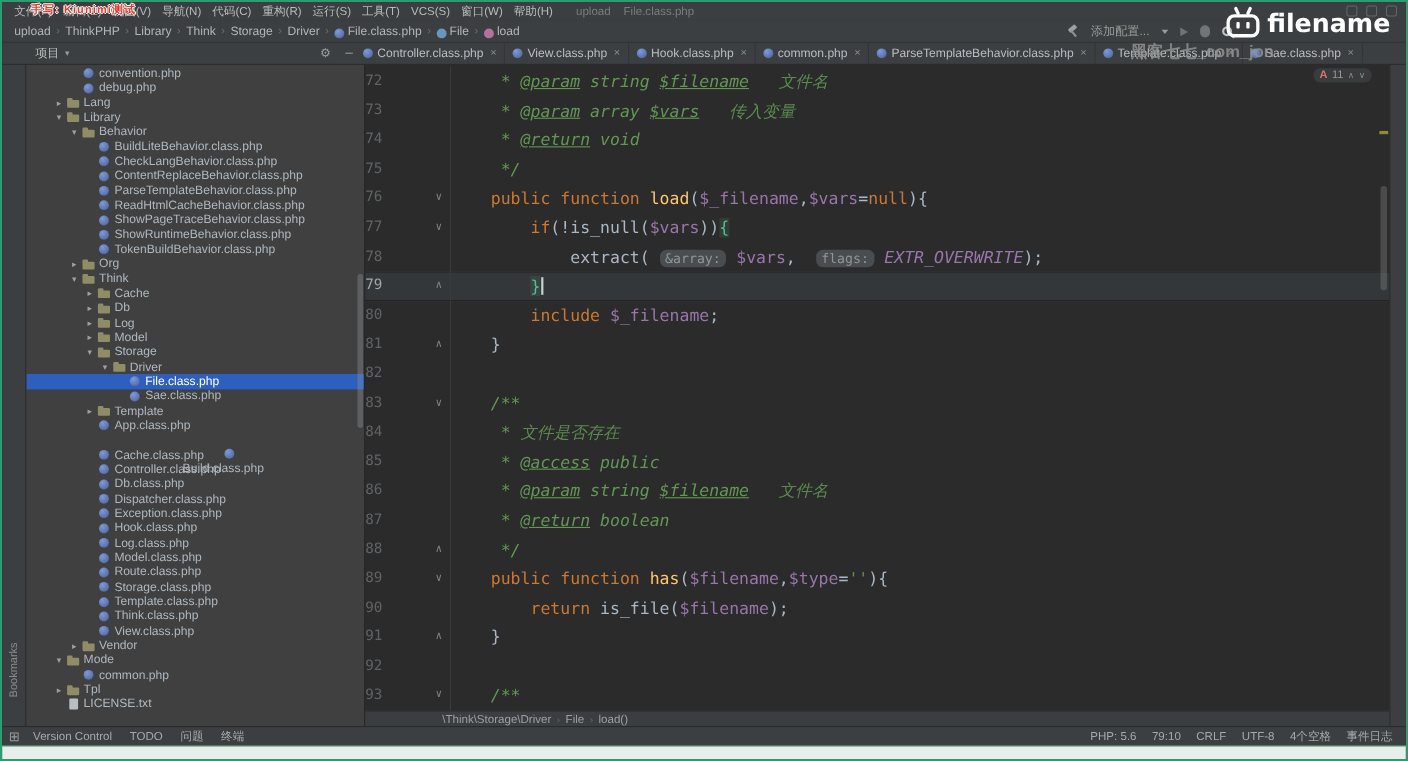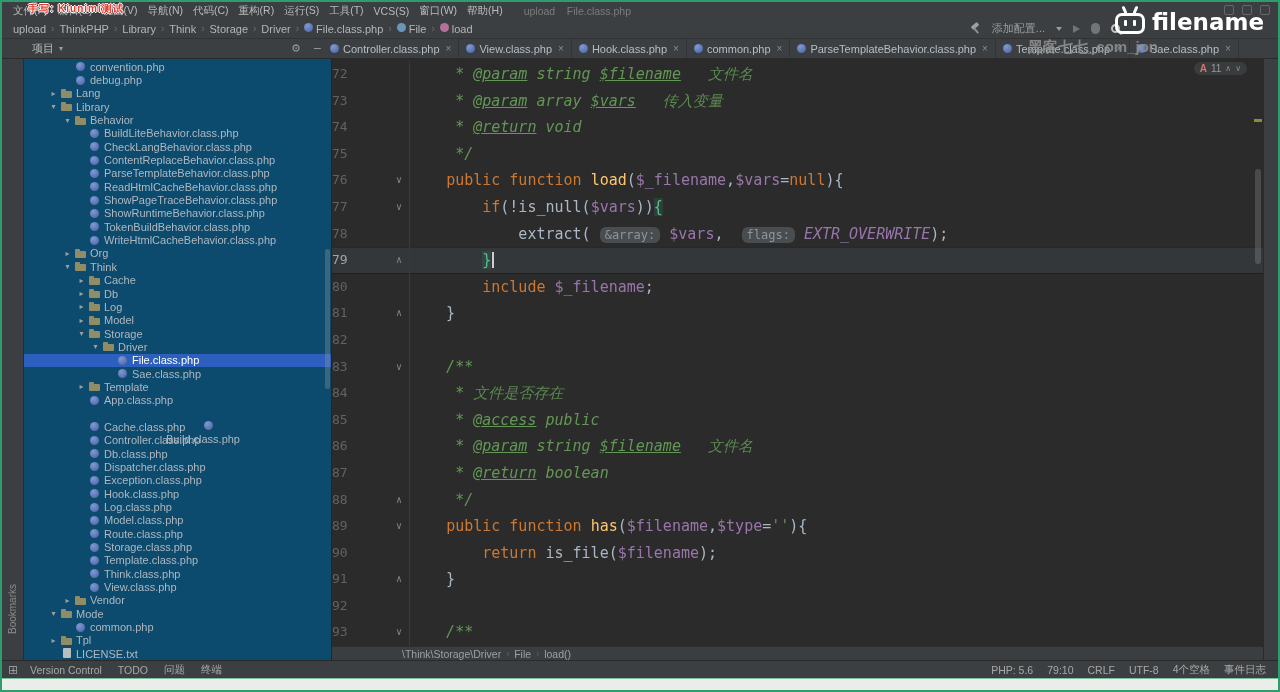--- a/index.html
+++ b/index.html
@@ -14,21 +14,21 @@
   .menu-bar{display:flex;align-items:center;}
   .menu-item{padding:0 5px;white-space:nowrap;cursor:default;}
   .win-title{color:#7C7C7C;margin-left:16px;white-space:pre;}
   .win-icons{position:absolute;right:8px;top:3px;display:flex;gap:8px;}
   .win-ic{width:10px;height:10px;border:1px solid #8a8f8c;opacity:.5;border-radius:2px;}
 
   
   .navbar{flex:0 0 20px;background:#3C3F41;border-bottom:1px solid #303233;
     display:flex;align-items:center;padding:0 8px 0 10px;font-size:11px;color:#B5B5B5;}
   .nav-crumbs{display:flex;align-items:center;white-space:nowrap;overflow:hidden;}
-  .crumb{display:inline-flex;align-items:flex-start;gap:3px;padding:0 1px;}
+  .crumb{display:inline-flex;align-items:flex-end;gap:3px;padding:0 1px;}
   .crumb-sep{color:#6E6E6E;padding:0 4px;font-size:10px;}
   .cicon{display:inline-block;width:9px;height:9px;border-radius:50%;}
   .cicon.php{background:radial-gradient(circle at 35% 30%,#7D9BD6,#4A5D9C);}
   .cicon.class{background:#6897BB;}
   .cicon.method{background:#B4719C;}
   .nav-right{margin-left:auto;display:flex;align-items:center;gap:11px;padding-right:150px;}
   .addcfg{color:#9C9C9C;}
   .caret-down{width:0;height:0;border-top:4px solid #9A9A9A;
     border-left:3.5px solid transparent;border-right:3.5px solid transparent;}
   .hammer{width:11px;height:11px;position:relative;}
@@ -57,21 +57,21 @@
   .ic-php2{width:9px;height:9px;border-radius:50%;flex:0 0 9px;
     background:radial-gradient(circle at 35% 30%,#7D9BD6,#4A5D9C);}
   .tab .x{color:#8A8A8A;font-size:10px;margin-left:2px;}
 
   
   .content{flex:1;display:flex;min-height:0;}
   .left-strip{flex:0 0 22px;background:#3C3F41;border-right:1px solid #2B2B2B;position:relative;}
   .vlabel{position:absolute;bottom:26px;left:5px;writing-mode:vertical-rl;
     transform:rotate(180deg);font-size:10px;color:#8C8C8C;}
 
-  .tree-panel{flex:0 0 308px;background:#0c4a6e;border-right:1px solid #252525;
+  .tree-panel{flex:0 0 308px;background:#404040;border-right:1px solid #252525;
     position:relative;overflow:hidden;font-size:11px;color:#AFB8BF;padding-top:1px;}
   .tree-row{height:13.35px;display:flex;align-items:center;white-space:nowrap;}
   .tree-row.sel{background:#2D5FBE;color:#FFF;}
   .arrow{flex:0 0 13px;font-size:8px;color:#9DA0A2;text-align:center;}
   .tree-row.sel .arrow{color:#E8EEF5;}
   .ic{flex:0 0 13px;height:11px;position:relative;margin-right:3px;}
   .ic.dir::before{content:"";position:absolute;left:1px;top:3px;width:11px;height:7px;
     background:#8F8C66;border-radius:1px;}
   .ic.dir::after{content:"";position:absolute;left:1px;top:1px;width:5px;height:3px;
     background:#8F8C66;border-radius:1px 1px 0 0;}
@@ -341,25 +341,20 @@
         <div class="tree-row" style="padding-left: 51px;">
           <span class="arrow"></span>
           <span class="ic php"></span>
           <span>ShowRuntimeBehavior.class.php</span>
         </div>
         <div class="tree-row" style="padding-left: 51px;">
           <span class="arrow"></span>
           <span class="ic php"></span>
           <span>TokenBuildBehavior.class.php</span>
         </div>
-        <div class="tree-row" style="padding-left: 51px;">
-          <span class="arrow"></span>
-          <span class="ic php"></span>
-          <span>WriteHtmlCacheBehavior.class.php</span>
-        </div>
         <div class="tree-row" style="padding-left: 37px;">
           <span class="arrow">▸</span>
           <span class="ic dir"></span>
           <span>Org</span>
         </div>
         <div class="tree-row" style="padding-left: 37px;">
           <span class="arrow">▾</span>
           <span class="ic dir"></span>
           <span>Think</span>
         </div>

